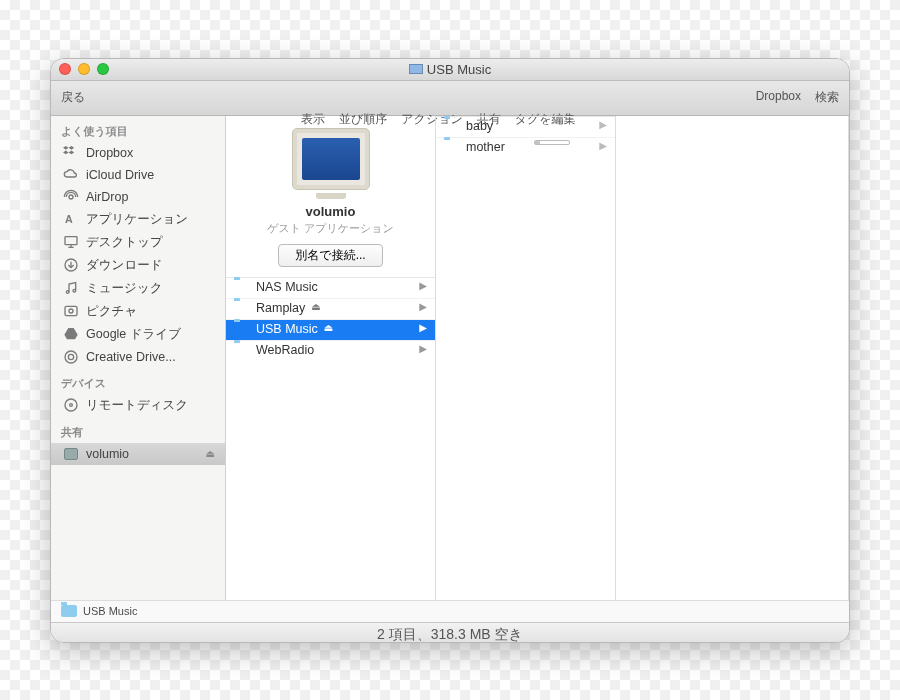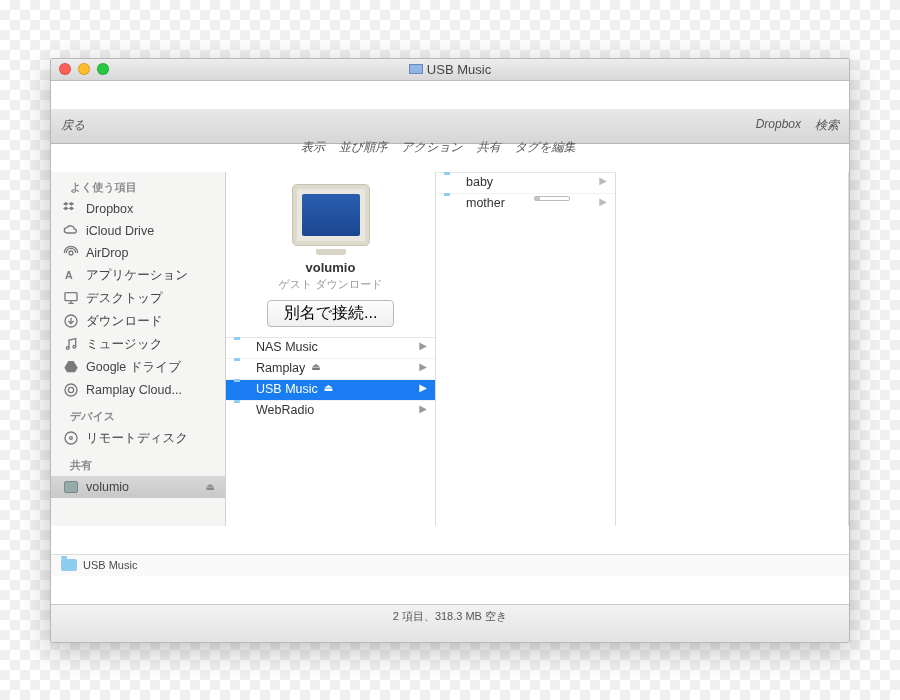--- a/index.html
+++ b/index.html
@@ -1,57 +1,57 @@
 <!DOCTYPE html>
 <html><head>
 <meta charset="utf-8">
 <style>
 * { margin: 0; padding: 0; box-sizing: border-box; font-family: -apple-system, "Helvetica Neue", Arial, sans-serif; }
 body { background: repeating-conic-gradient(#f0f0f0 0% 25%, #fff 0% 50%) 50% / 20px 20px; width: 900px; height: 700px; display: flex; align-items: center; justify-content: center; }
-.window { width: 800px; height: 585px; background: #fff; border: 1px solid #b8b8b8; border-radius: 2px; box-shadow: 0 8px 30px rgba(0,0,0,.25); display: flex; flex-direction: column; overflow: hidden; gap: 28px; }
+.window { width: 800px; height: 585px; background: #fff; border: 1px solid #b8b8b8; border-radius: 14px; box-shadow: 0 8px 30px rgba(0,0,0,.25); display: flex; flex-direction: column; overflow: hidden; }
 .titlebar { height: 22px; background: linear-gradient(#ededed,#d8d8d8); border-bottom: 1px solid #bcbcbc; display: flex; align-items: center; padding: 0 8px; position: relative; }
 .traffic { display: flex; gap: 7px; }
 .dot { width: 12px; height: 12px; border-radius: 50%; border: .5px solid rgba(0,0,0,.15); }
 .red { background: #ff5f57; } .yellow { background: #febc2e; } .green { background: #28c840; }
 .title-center { position: absolute; left: 0; right: 0; text-align: center; font-size: 13px; color: #444; display: flex; align-items: center; justify-content: center; gap: 4px; pointer-events: none; }
-.toolbar { height: 26px; background: linear-gradient(#e8e8e8,#d6d6d6); border-bottom: 1px solid #b5b5b5; display: flex; align-items: center; font-size: 12px; color: #555; padding: 17px 10px; font-style: italic; }
+.toolbar { height: 26px; background: linear-gradient(#e8e8e8,#d6d6d6); border-bottom: 1px solid #b5b5b5; display: flex; align-items: center; font-size: 12px; color: #555; padding: 17px 10px; }
 .tb-left { width: 60px; }
 .tb-mid { flex: 1; display: flex; justify-content: center; gap: 14px; margin-top: 44px; }
 .tb-right { display: flex; gap: 14px; }
 .tb-item { cursor: default; }
 .body { flex: 1; display: flex; min-height: 0; }
 .sidebar { width: 175px; background: #f5f5f4; border-right: 1px solid #d0d0d0; overflow-y: auto; font-size: 12.5px; color: #444; }
-.sb-head { font-size: 11px; color: #8a8a8a; font-weight: 600; padding: 8px 10px 3px; margin-left: 9px; }
+.sb-head { font-size: 11px; color: #8a8a8a; font-weight: 600; padding: 8px 10px 3px; }
 .sb-item { display: flex; align-items: center; gap: 7px; padding: 3px 10px 3px 12px; cursor: default; }
 .sb-item.sel { background: linear-gradient(#d8d8d8,#c8c8c8); }
 .sb-item .ic { width: 16px; height: 16px; display: flex; align-items: center; justify-content: center; color: #7a7a7a; flex: none; }
 .sb-item .eject { margin-left: auto; color: #888; font-size: 10px; }
 .columns { flex: 1; display: flex; min-width: 0; }
 .col { border-right: 1px solid #dcdcdc; height: 100%; overflow: hidden; display: flex; flex-direction: column; }
 .col1 { width: 210px; }
 .col2 { width: 180px; }
 .server-box { padding: 12px 0 10px; display: flex; flex-direction: column; align-items: center; }
 .monitor { width: 78px; height: 62px; background: #e9e7df; border: 1px solid #c8c4b4; border-radius: 5px; display: flex; align-items: center; justify-content: center; margin-bottom: 6px; box-shadow: inset 0 0 0 4px #ddd9cd; }
 .screen { width: 58px; height: 42px; background: linear-gradient(#2a5fb0,#1b4690); border-radius: 2px; }
 .stand { width: 30px; height: 6px; background: #d8d4c6; border-radius: 0 0 3px 3px; margin-top: -3px; }
 .srv-name { font-size: 13px; font-weight: 600; color: #333; margin-top: 5px; }
 .srv-sub { font-size: 11px; color: #9a9a9a; margin-top: 2px; }
-.alias-btn { margin-top: 8px; font-size: 16px; padding: 2px 16px; border: 1px solid #bbb; border-radius: 4px; background: linear-gradient(#fdfdfd,#efefef); cursor: default; }
+.alias-btn { margin-top: 8px; font-size: 12px; padding: 2px 16px; border: 1px solid #bbb; border-radius: 4px; background: linear-gradient(#fdfdfd,#efefef); cursor: default; }
 .list { font-size: 12.5px; }
 .row { display: flex; gap: 6px; padding: 2px 8px; border-top: 1px solid #f1f1f1; cursor: default; color: #333; }
 .row:first-child { border-top: 1px solid #e6e6e6; }
 .row .ic { width: 16px; height: 16px; flex: none; }
 .row .eject { color: #777; font-size: 10px; }
 .row .chev { margin-left: auto; color: #999; font-size: 10px; }
 .row.sel { background: #1a7cf2; color: #fff; }
 .row.sel .chev, .row.sel .eject { color: #fff; }
 .folder-ic { width: 16px; height: 12px; background: #8fcdf0; border-radius: 2px; position: relative; }
 .folder-ic::before { content: ""; position: absolute; top: -3px; left: 0; width: 6px; height: 3px; background: #8fcdf0; border-radius: 1px 1px 0 0; }
 .path { height: 22px; border-top: 1px solid #dcdcdc; background: #f9f9f9; display: flex; align-items: center; gap: 6px; padding: 0 10px; font-size: 11px; color: #4a4a4a; }
-.status { height: 38px; border-top: 1px solid #c8c8c8; background: linear-gradient(#f2f2f2,#e3e3e3); text-align: center; font-size: 11px; color: #555; line-height: 22px; }
+.status { height: 20px; border-top: 1px solid #c8c8c8; background: linear-gradient(#f2f2f2,#e3e3e3); text-align: center; font-size: 14px; color: #555; line-height: 22px; }
 .ic svg { width: 16px; height: 16px; }
 .server-ic { width: 14px; height: 12px; background: #9aa; border: 1px solid #788; border-radius: 2px; }
 .title-ic { width: 14px; height: 10px; background: #8fb8e8; border: 1px solid #6a8ab0; display: inline-block; }
 .col2 .row .chev { color: #bbb; }
 .capacity { margin-left: auto; width: 36px; height: 5px; border: 1px solid #bbb; border-radius: 2px; background: linear-gradient(to right, #c5c5c5 15%, #fff 15%); }
 </style>
 </head>
 <body>
 
 <div class="window">
@@ -142,34 +142,43 @@
               <svg viewBox="0 0 24 24" fill="none" stroke="#7a7a7a" stroke-width="2">
                 <path d="M9 18V6l10-2v12"></path>
                 <circle cx="7" cy="18" r="2"></circle>
                 <circle cx="17" cy="16" r="2"></circle>
               </svg>
             </span>
             <span>ミュージック</span>
           </div>
           <div class="sb-item">
             <span class="ic">
+              <svg viewBox="0 0 24 24" fill="none" stroke="#7a7a7a" stroke-width="2">
+                <rect x="3" y="5" width="18" height="14" rx="2"></rect>
+                <circle cx="12" cy="12" r="3"></circle>
+              </svg>
+            </span>
+            <span>ピクチャ</span>
+          </div>
+          <div class="sb-item">
+            <span class="ic">
               <svg viewBox="0 0 24 24" fill="#7a7a7a">
                 <path d="M8 3h8l6 10-4 7H6l-4-7z"></path>
               </svg>
             </span>
             <span>Google ドライブ</span>
           </div>
           <div class="sb-item">
             <span class="ic">
               <svg viewBox="0 0 24 24" fill="none" stroke="#7a7a7a" stroke-width="2">
                 <circle cx="12" cy="12" r="9"></circle>
                 <circle cx="12" cy="12" r="4"></circle>
               </svg>
             </span>
-            <span>Ramplay Cloud...</span>
+            <span>Creative Drive...</span>
           </div>
         </div>
       <div class="sb-head">デバイス</div>
       <div id="sb-sec1">
           <div class="sb-item">
             <span class="ic">
               <svg viewBox="0 0 24 24" fill="none" stroke="#7a7a7a" stroke-width="2">
                 <circle cx="12" cy="12" r="9"></circle>
                 <circle cx="12" cy="12" r="2"></circle>
               </svg>
@@ -190,21 +199,21 @@
     </div>
 
     <div class="columns">
       <div class="col col1">
         <div class="server-box">
           <div class="monitor">
               <div class="screen"></div>
             </div>
           <div class="stand"></div>
           <div class="srv-name">volumio</div>
-          <div class="srv-sub">ゲスト ダウンロード</div>
+          <div class="srv-sub">ゲスト アプリケーション</div>
           <button class="alias-btn">別名で接続...</button>
         </div>
         <div class="list" id="col1-list">
             <div class="row">
               <span class="ic"><span class="folder-ic"></span></span>
               <span>NAS Music</span>
               <span class="chev">▶</span>
             </div>
             <div class="row">
               <span class="ic"><span class="folder-ic"></span></span>

